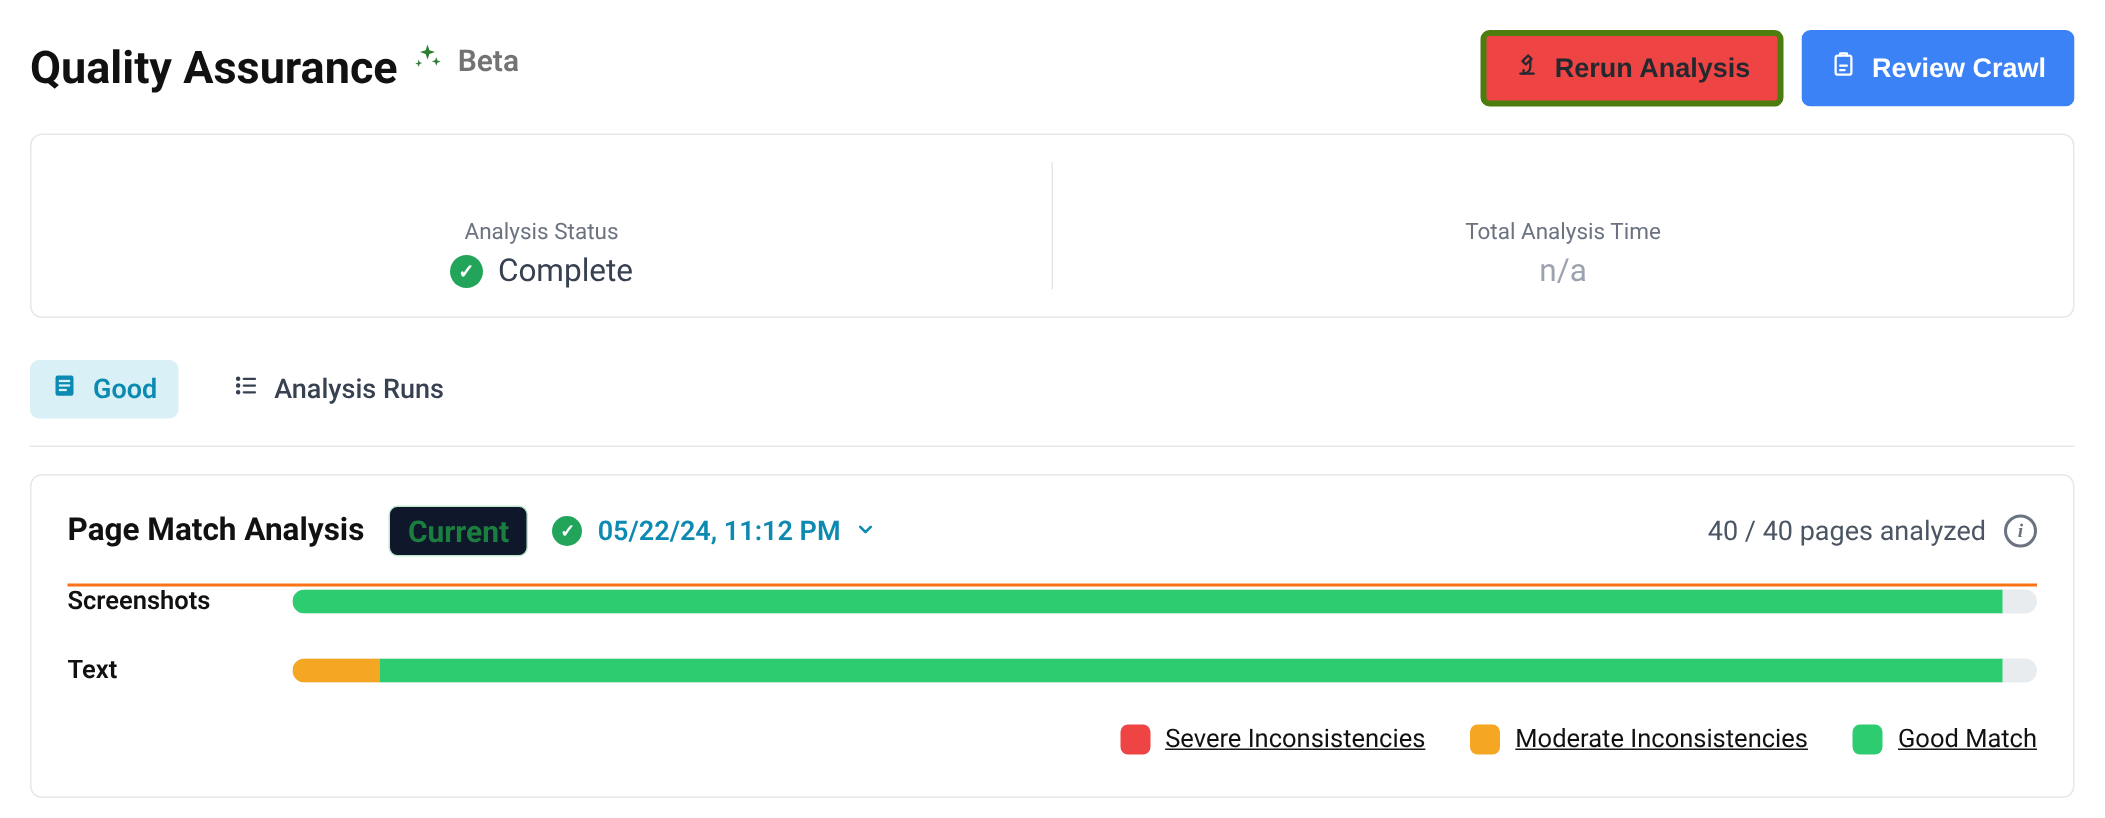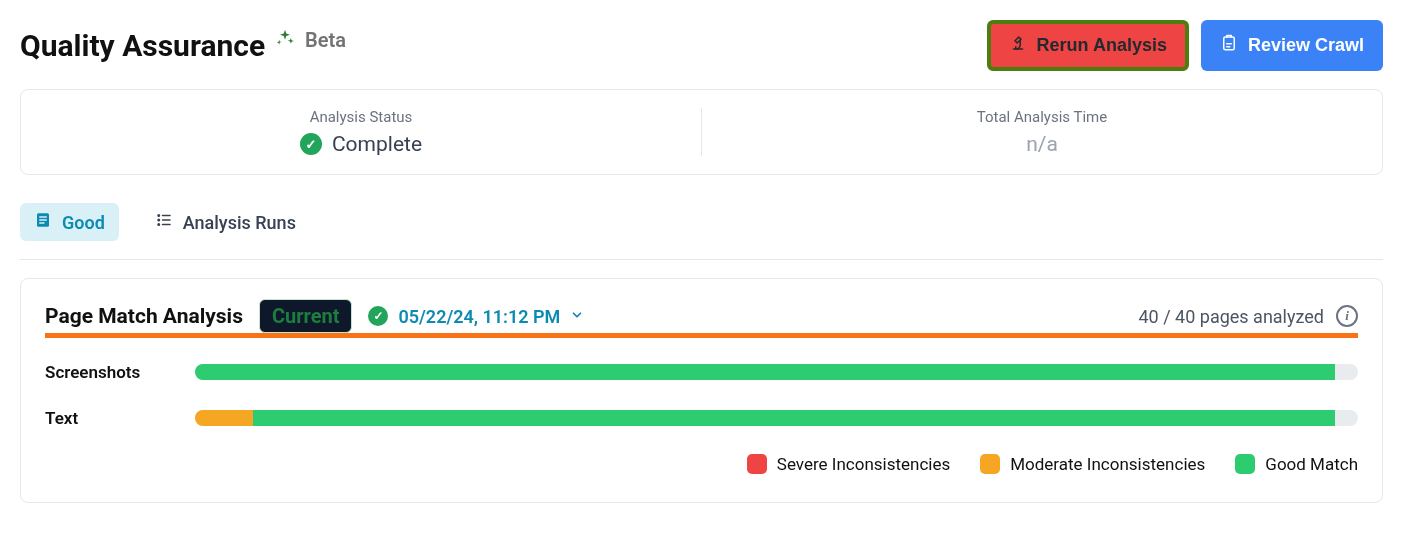--- a/index.html
+++ b/index.html
@@ -71,20 +71,21 @@
     flex-direction: column;
     align-items: center;
     gap: 6px;
   }
   .stat + .stat {
     border-left: 1px solid #e5e7eb;
   }
   .stat-label {
     font-size: 15px;
     color: #6b7280;
+    margin-top: 37px;
   }
   .stat-value-row {
     display: flex;
     align-items: center;
     gap: 10px;
   }
   .stat-value {
     font-size: 21px;
     color: #374151;
   }
@@ -138,22 +139,22 @@
   }
   .analysis-card {
     border: 1px solid #e5e7eb;
     border-radius: 8px;
     padding: 20px 24px 28px;
   }
   .analysis-header {
     display: flex;
     align-items: center;
     gap: 16px;
-    border-bottom: 5px solid #f97316;
-    margin-bottom: 24px;
+    padding-bottom: 18px;
+    border-bottom: 2px solid #f97316;
   }
   .analysis-title {
     font-size: 21px;
     font-weight: 700;
     color: #111;
   }
   .current-badge {
     background: #0f172a;
     border: 1px solid #bfe9cf;
     color: #1b7e3f;
@@ -215,20 +216,21 @@
   .seg { height: 100%; }
   .seg.severe { background: #ef4444; }
   .seg.moderate { background: #f5a623; }
   .seg.good { background: #2ecc71; }
   .legend-row {
     display: flex;
     justify-content: flex-end;
     gap: 30px;
     align-items: center;
     margin-top: 4px;
+    text-decoration: underline;
   }
   .legend-item {
     display: flex;
     align-items: center;
     gap: 10px;
     font-size: 17px;
     color: #111;
   }
   .swatch {
     width: 20px; height: 20px; border-radius: 5px;

